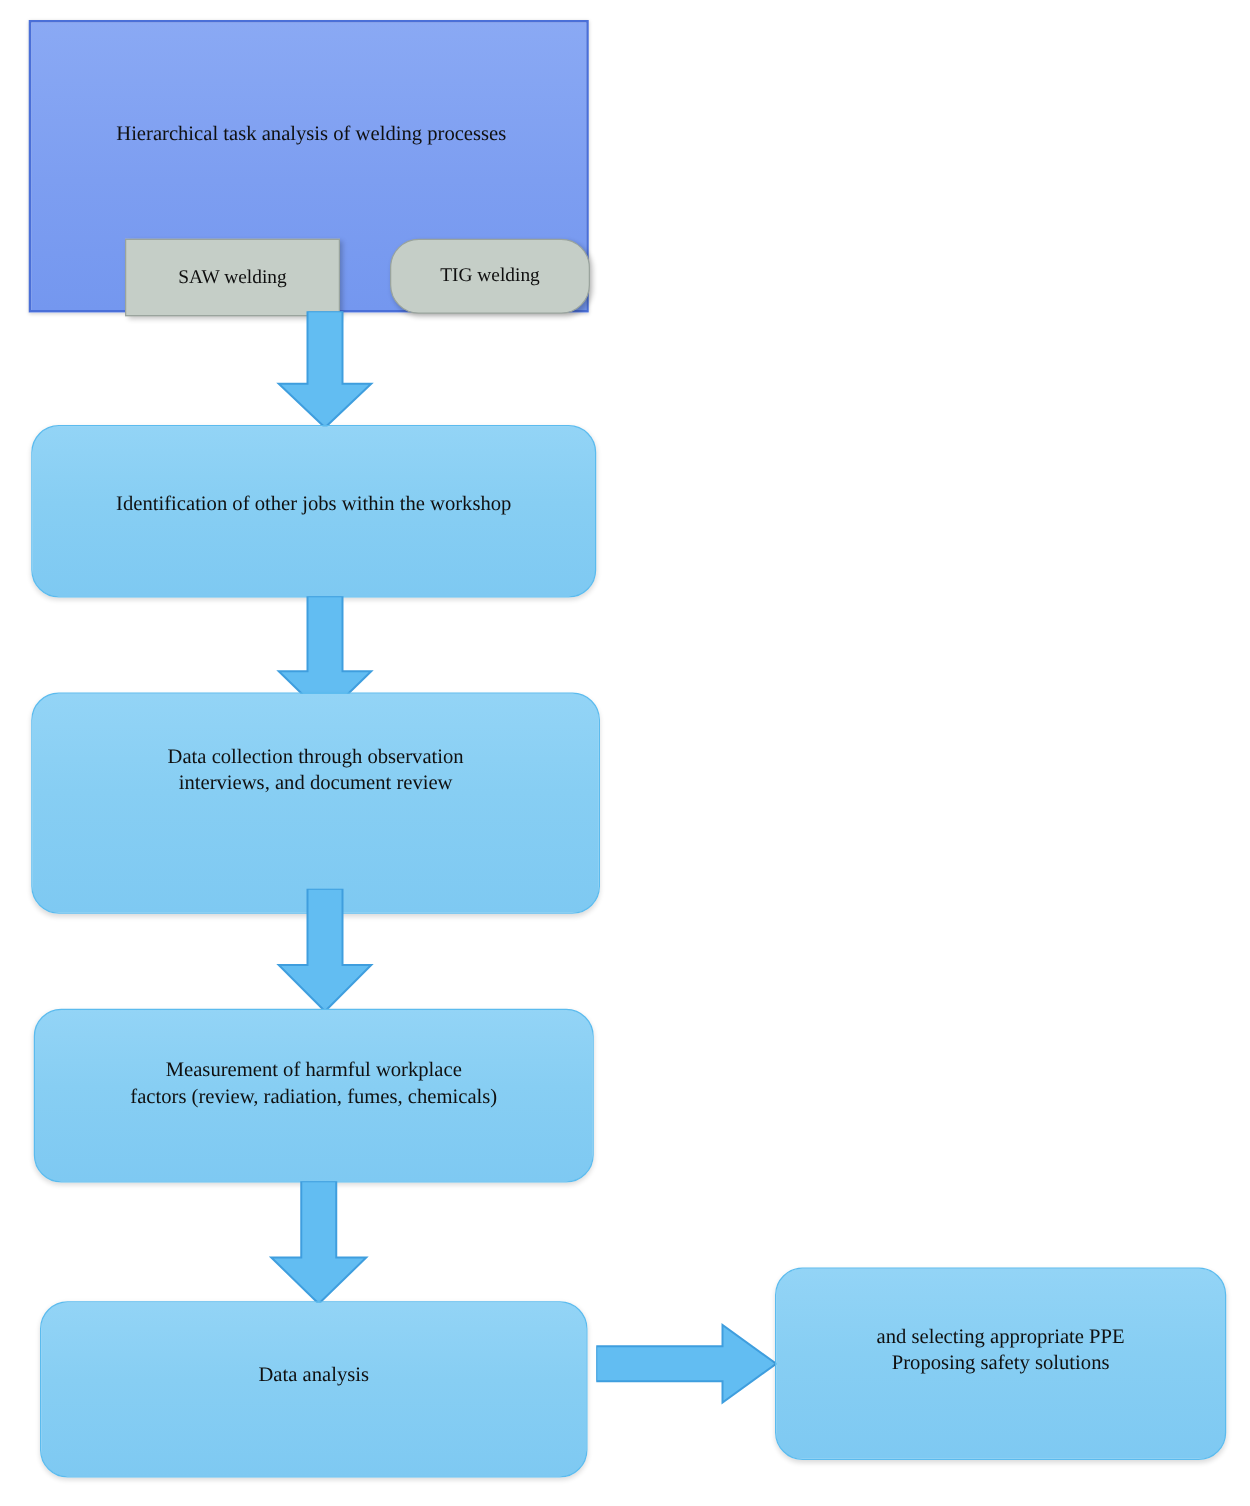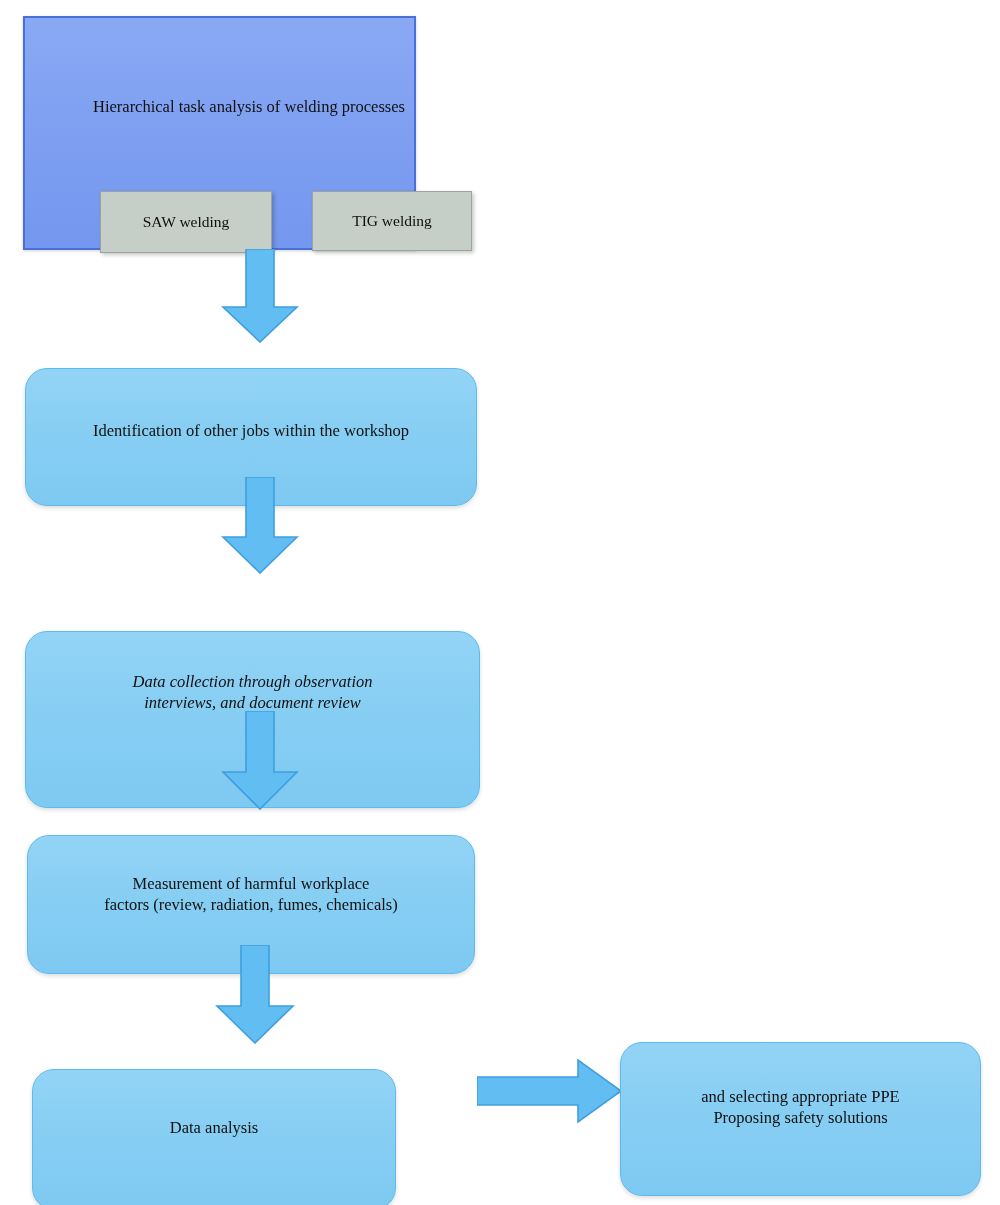--- a/index.html
+++ b/index.html
@@ -22,21 +22,21 @@
     top: 0;
     width: 1000px;
     height: 1205px;
   }
 
   
   .top-box {
     position: absolute;
     left: 23px;
     top: 16px;
-    width: 393px;
+    width: 448px;
     height: 234px;
     background: linear-gradient(to bottom, #8aa9f4 0%, #7d9ef1 55%, #7497ef 100%);
     border: 2px solid #4a6fd8;
     box-sizing: border-box;
     box-shadow: 0 1px 3px rgba(0,0,0,0.18);
     padding-left: 32px;
   }
   .top-box-title {
     position: absolute;
     left: 0;
@@ -65,52 +65,52 @@
     top: 173px;
     width: 172px;
     height: 62px;
     margin-left: 25px;
   }
   .sub-box-tig {
     left: 287px;
     top: 173px;
     width: 160px;
     height: 60px;
+    border-radius: 23px;
   }
 
   
   .proc-box {
     position: absolute;
     background: linear-gradient(to bottom, #93d4f6 0%, #87cef3 45%, #7ec9f2 100%);
     border: 1.5px solid #5bbbee;
     border-radius: 22px;
     box-sizing: border-box;
     box-shadow: 0 2px 4px rgba(0,0,0,0.14);
-    margin-top: 28px;
   }
   .proc-text {
     position: absolute;
     left: 0;
     width: 100%;
     text-align: center;
     font-size: 16.5px;
     line-height: 21px;
     color: #101010;
   }
 
   .box-identification { left: 25px; top: 340px;  width: 452px; height: 138px; }
   .box-identification .proc-text { top: 51px; }
 
-  .box-datacollection { left: 25px; top: 603px;  width: 455px; height: 177px; font-style: italic; }
+  .box-datacollection { left: 25px; top: 554px;  width: 455px; height: 177px; }
   .box-datacollection .proc-text { top: 39px; }
 
   .box-measurement   { left: 27px; top: 807px;  width: 448px; height: 139px; }
   .box-measurement .proc-text { top: 37px; text-align: center; }
 
-  .box-dataanalysis  { left: 32px; top: 1041px; width: 364px; height: 141px; }
+  .box-dataanalysis  { left: 32px; top: 1041px; width: 438px; height: 141px; }
   .box-dataanalysis .proc-text { top: 47px; }
 
   .box-ppe           { left: 620px; top: 1014px; width: 361px; height: 154px; }
   .box-ppe .proc-text { top: 43px; }
 
   
   .arrow {
     position: absolute;
   }
   .arrow svg { display: block; }

